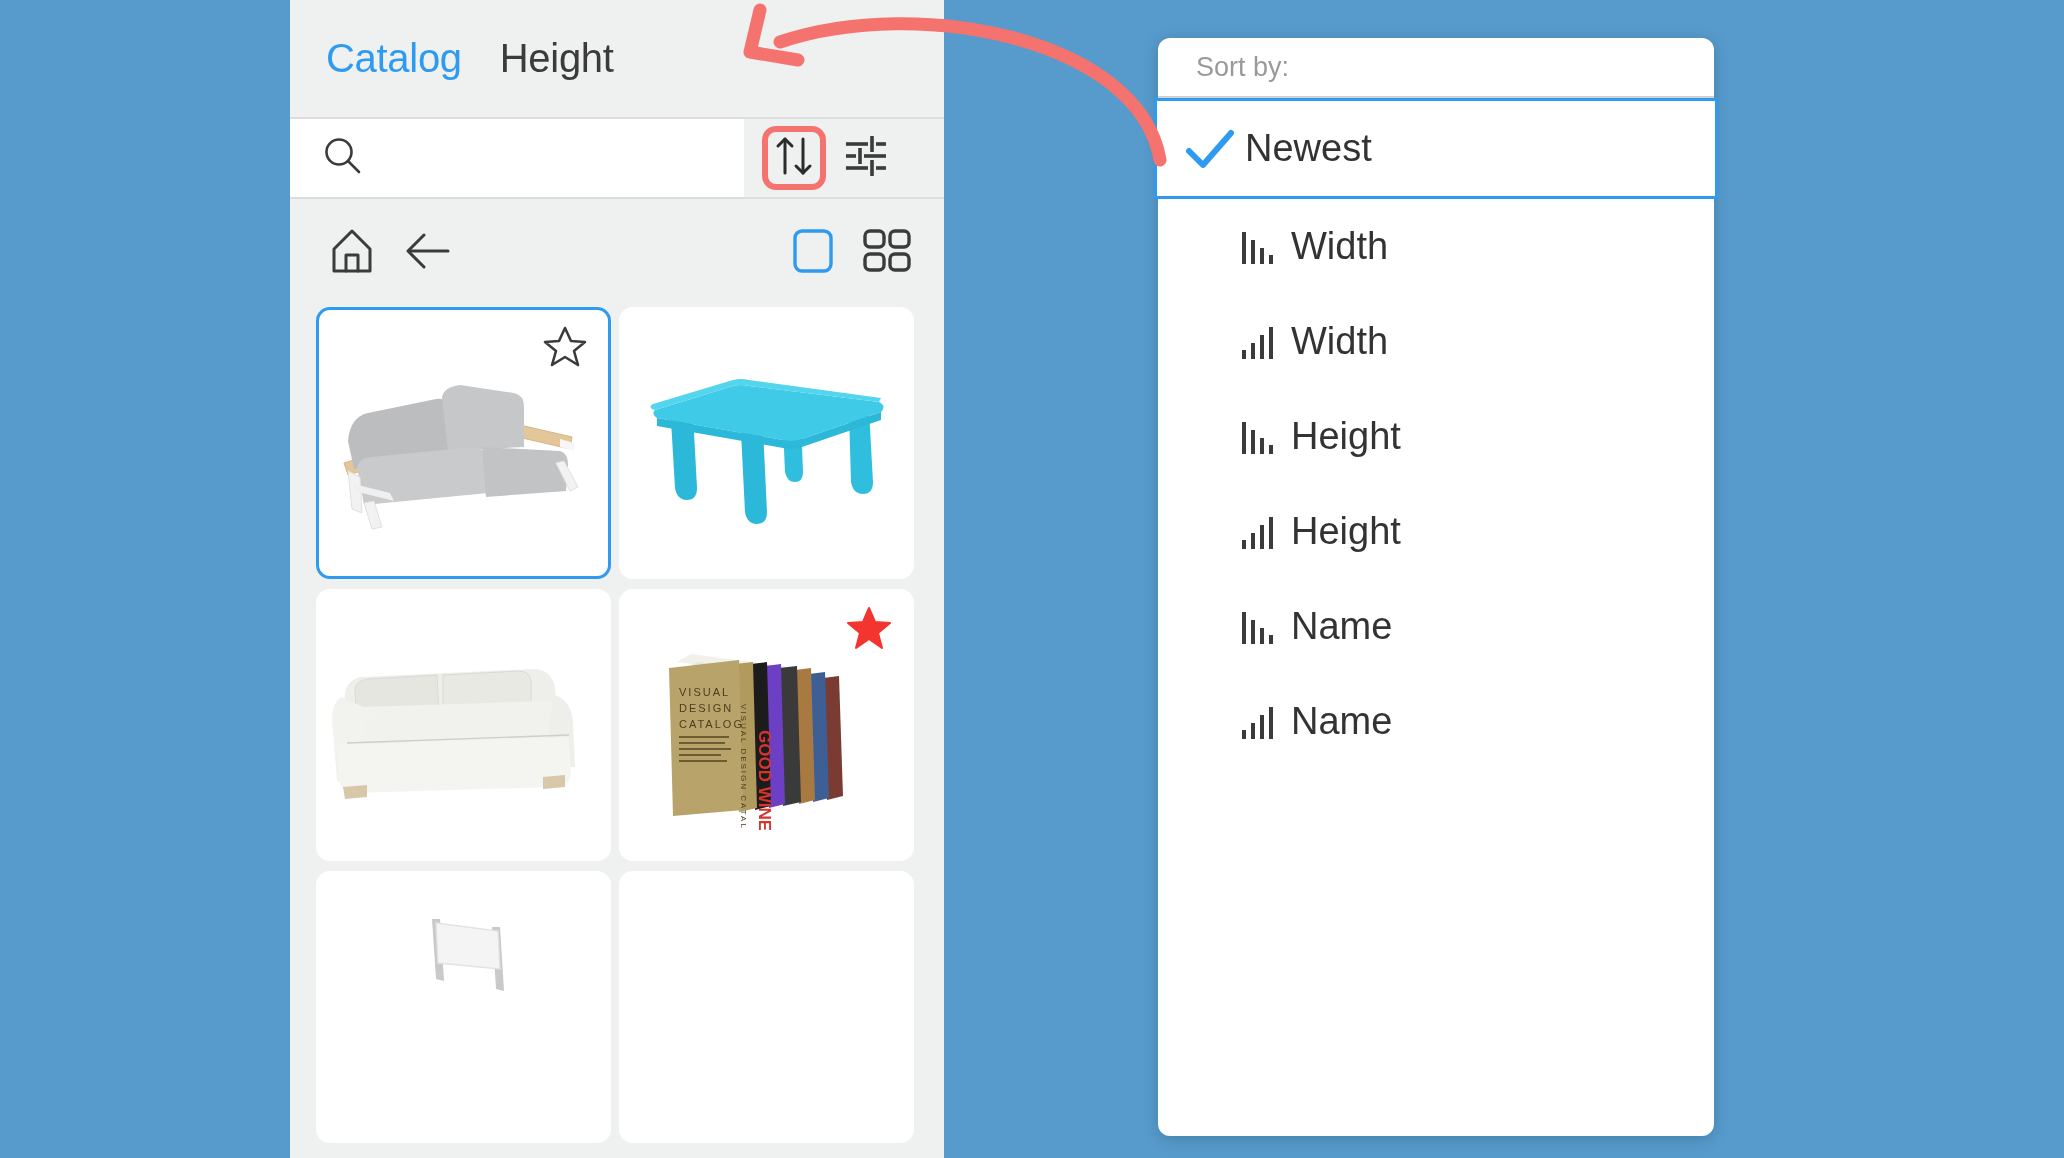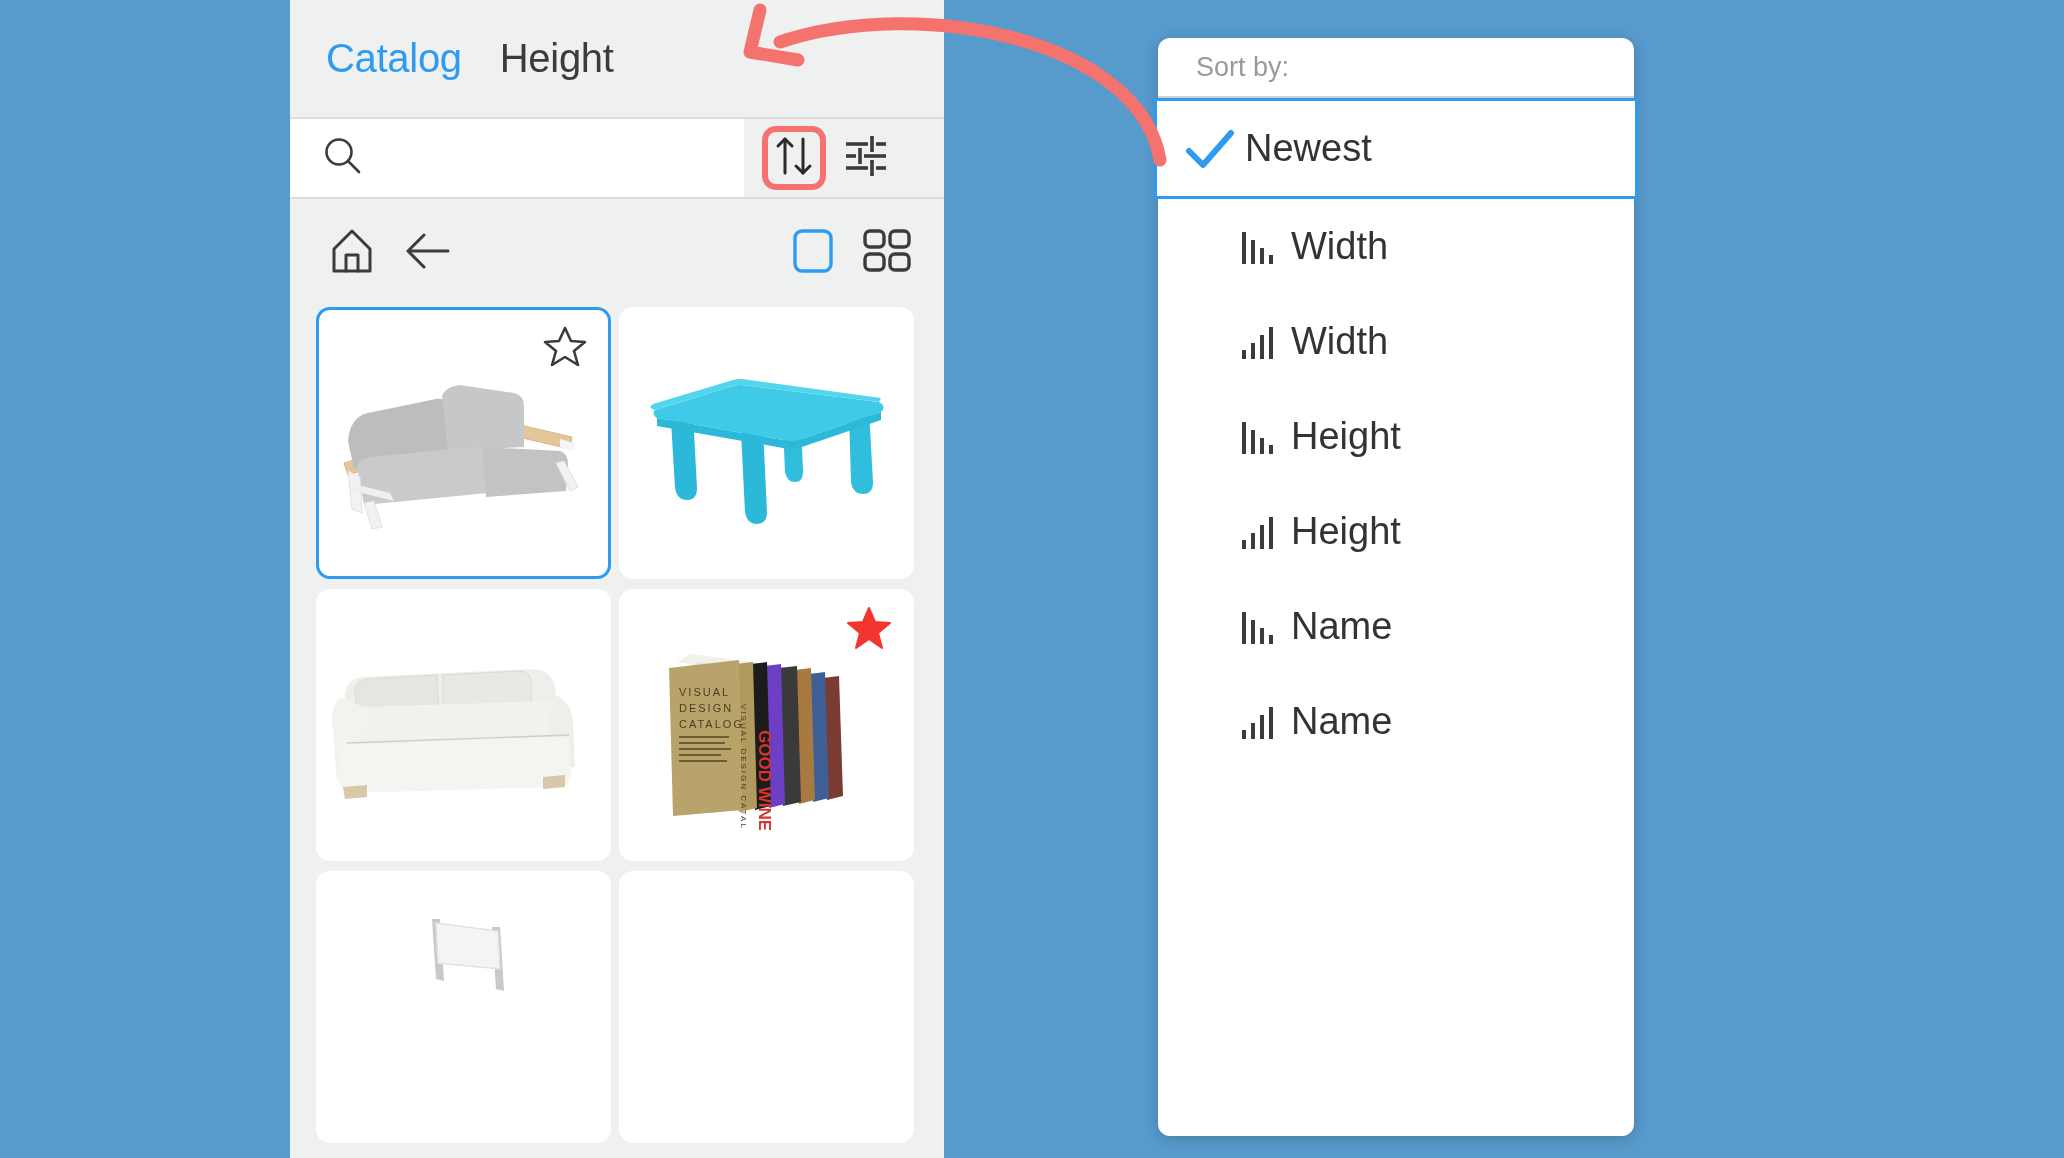--- a/index.html
+++ b/index.html
@@ -111,21 +111,21 @@
   .thumb {
     position: absolute; inset: 0;
     display: flex; align-items: center; justify-content: center;
   }
   .thumb svg { display: block; }
 
   
   #sort-dropdown {
     position: absolute;
     left: 1158px; top: 38px;
-    width: 476px; height: 1098px;
+    width: 556px; height: 1098px;
     background: #ffffff;
     border-radius: 12px;
     box-shadow: 0 3px 16px rgba(0,0,0,0.18);
     overflow: visible;
     z-index: 30;
   }
   #sort-header {
     height: 60px;
     display: flex; align-items: center;
     padding-left: 38px;

